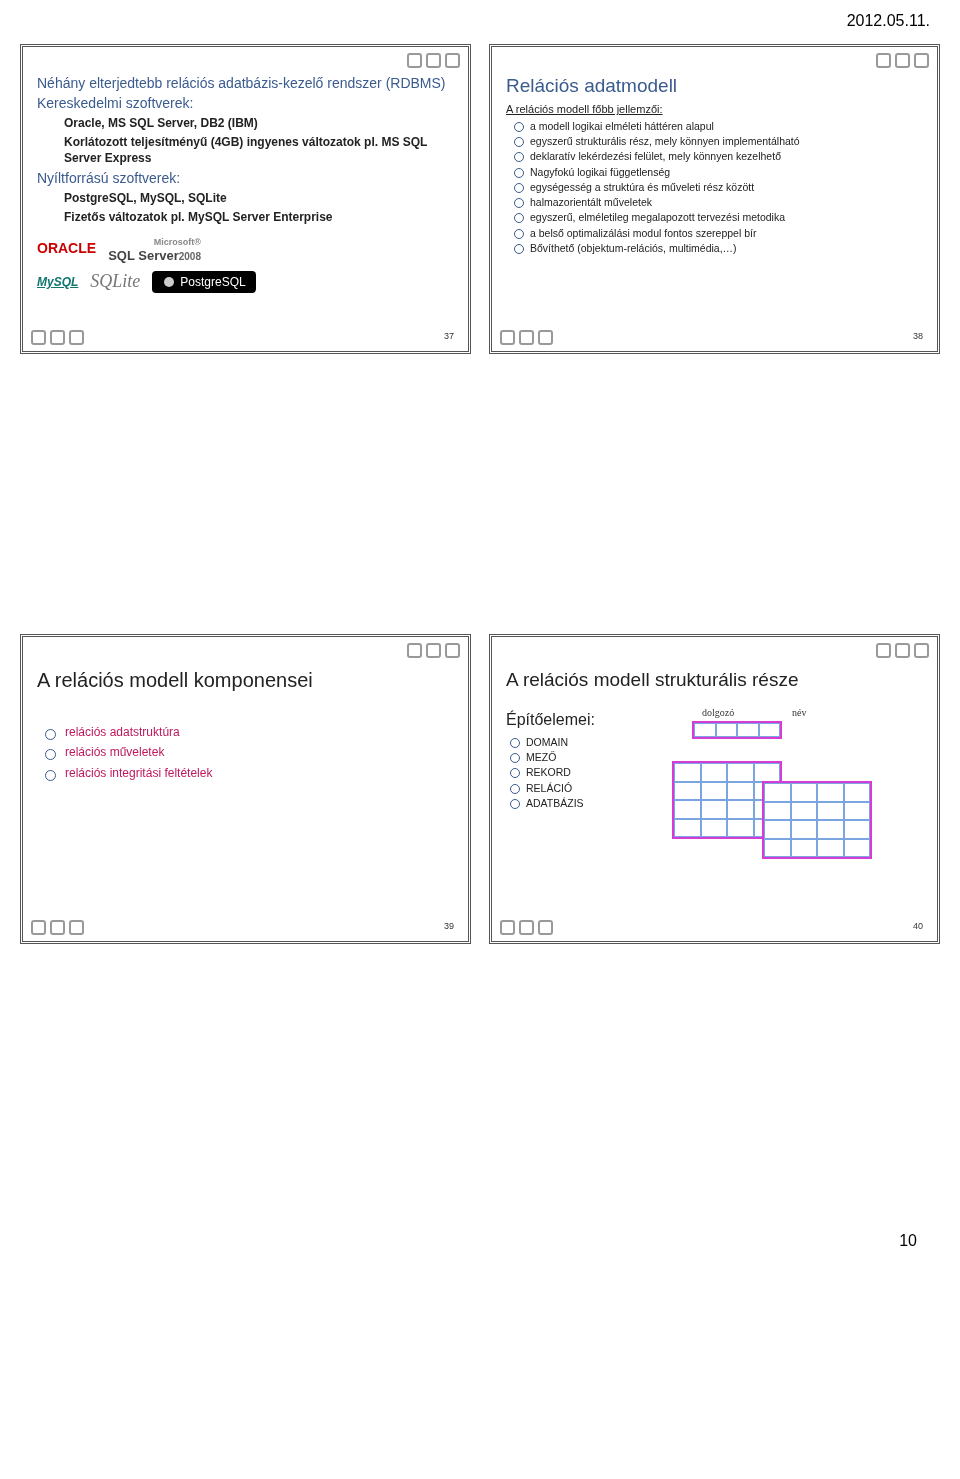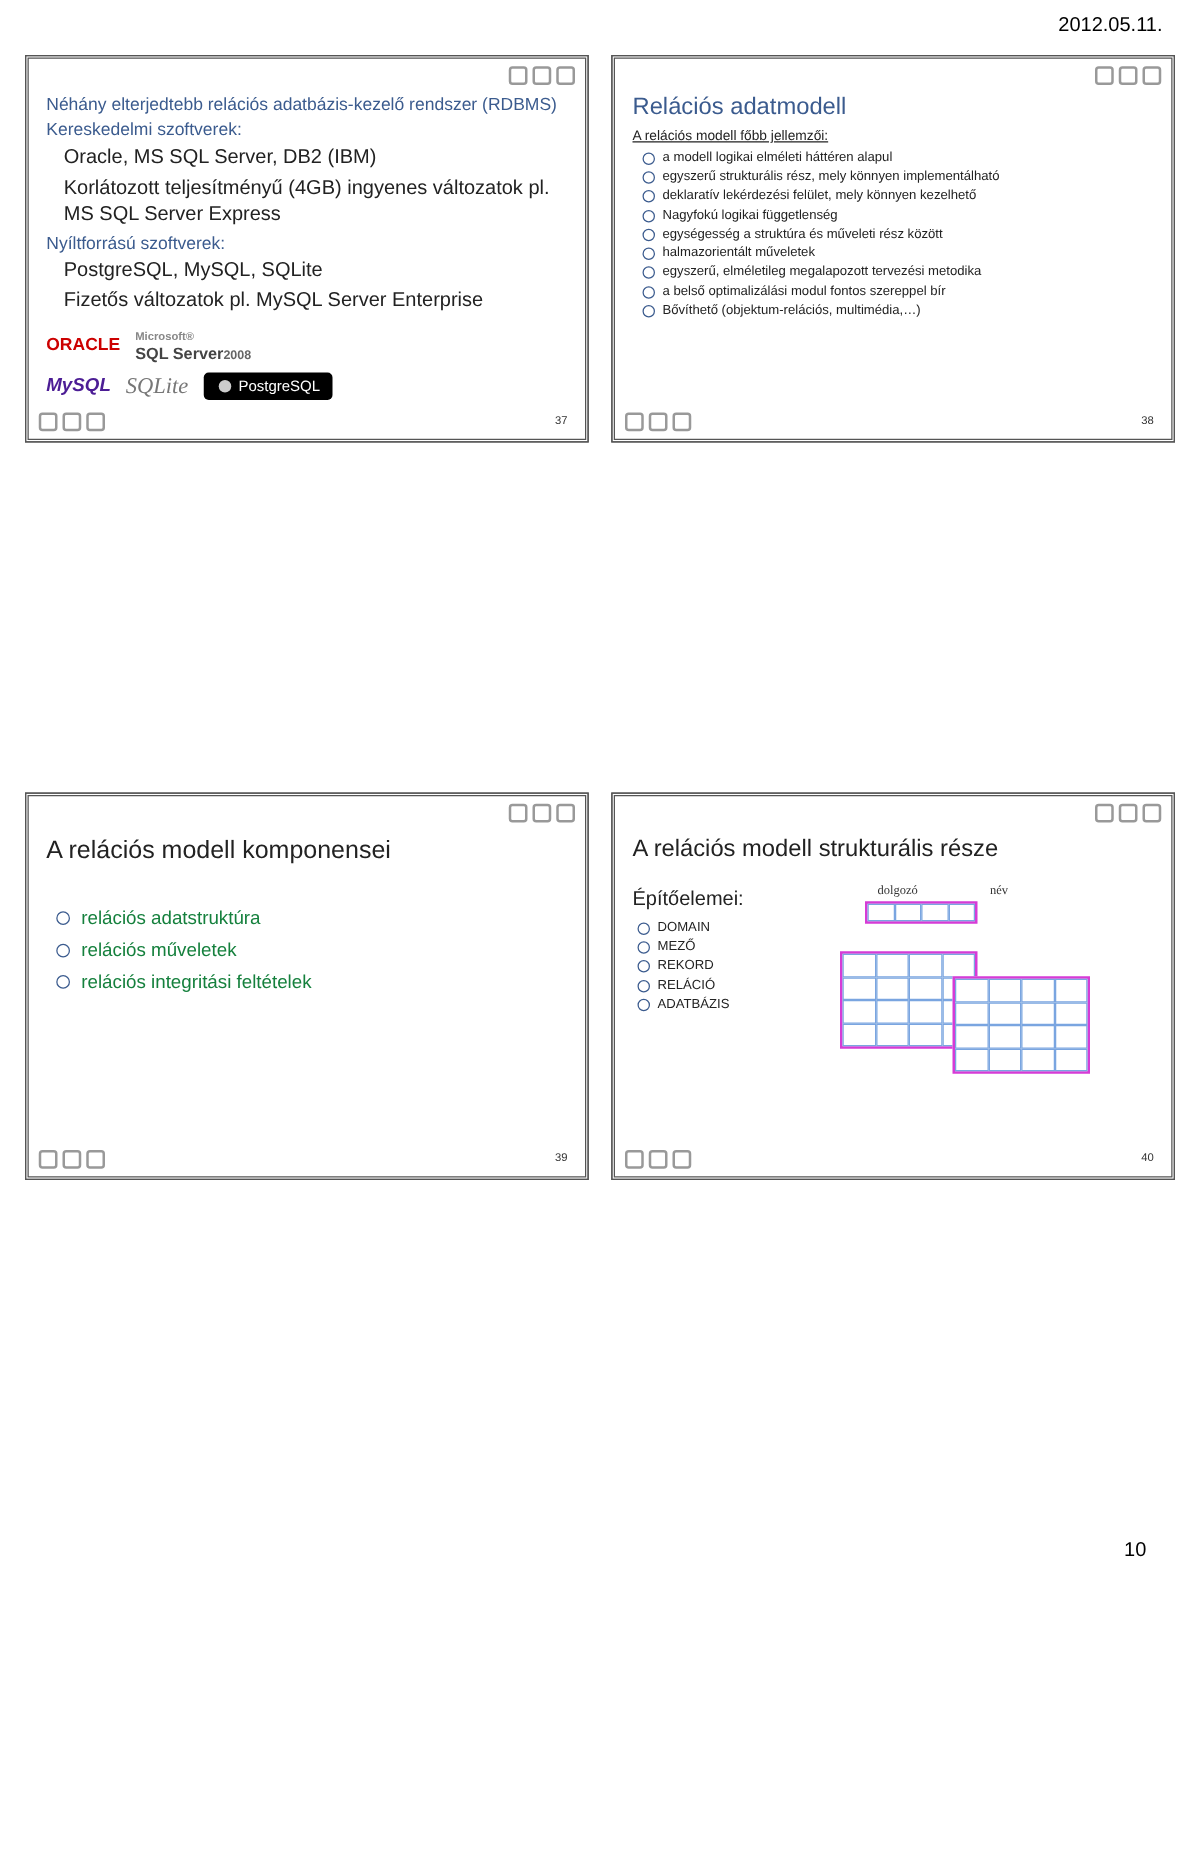--- a/index.html
+++ b/index.html
@@ -90,57 +90,58 @@
     margin: 2px 0 4px;
     font-weight: 400;
   }
   .subtitle-u {
     font-size: 11px;
     text-decoration: underline;
     color: #222;
     margin: 2px 0 4px;
   }
   .body-text {
-    font-size: 16px;
+    font-size: 12px;
     color: #222;
     line-height: 1.35;
-    margin: 0 0 3px 14px;
+    margin: 0 0 3px 27px;
+    font-weight: bold;
   }
   .bullet-list { list-style: none; padding: 0; margin: 4px 0 2px 8px; }
   .bullet-list li {
     position: relative;
     padding-left: 16px;
     font-size: 10.5px;
     color: #222;
     line-height: 1.45;
   }
   .bullet-list li::before {
     content: "";
     position: absolute;
     left: 0;
     top: 3px;
     width: 8px;
     height: 8px;
     border: 1px solid #3b5b8e;
     border-radius: 50%;
   }
-  .big-bullets li { font-size: 15px; color:#15803d; padding-left: 20px; line-height: 1.7; }
+  .big-bullets li { font-size: 12px; color:#be185d; padding-left: 20px; line-height: 1.7; }
   .big-bullets li::before { width: 9px; height: 9px; top: 7px; background: #fff; }
   .logos {
     margin-top: 8px;
     display: flex;
     gap: 12px;
     align-items: center;
     flex-wrap: wrap;
     font-size: 11px;
   }
   .logo-oracle { color: #c00; font-weight: bold; font-size: 14px; }
-  .logo-sqlserver { color: #444; font-weight: bold; font-size: 13px; }
+  .logo-sqlserver { color: #444; font-weight: bold; font-size: 13px; text-align: right; }
   .logo-sqlserver .y { color:#666; font-size:10px;}
-  .logo-mysql { color: #4c1d95; font-weight: bold; font-size: 15px; font-style: italic; }
+  .logo-mysql { color: #0f766e; font-weight: bold; font-size: 12px; font-style: italic; text-decoration: underline; }
   .logo-sqlite { color: #777; font-size: 18px; font-style: italic; font-family: 'Times New Roman', serif; }
   .logo-pg {
     background: #000000; color: #fff; padding: 4px 10px; border-radius: 4px;
     font-size: 12px; display: inline-flex; align-items: center; gap: 4px;
   }
   .table-diagram {
     position: relative;
     width: 200px;
     height: 150px;
   }

